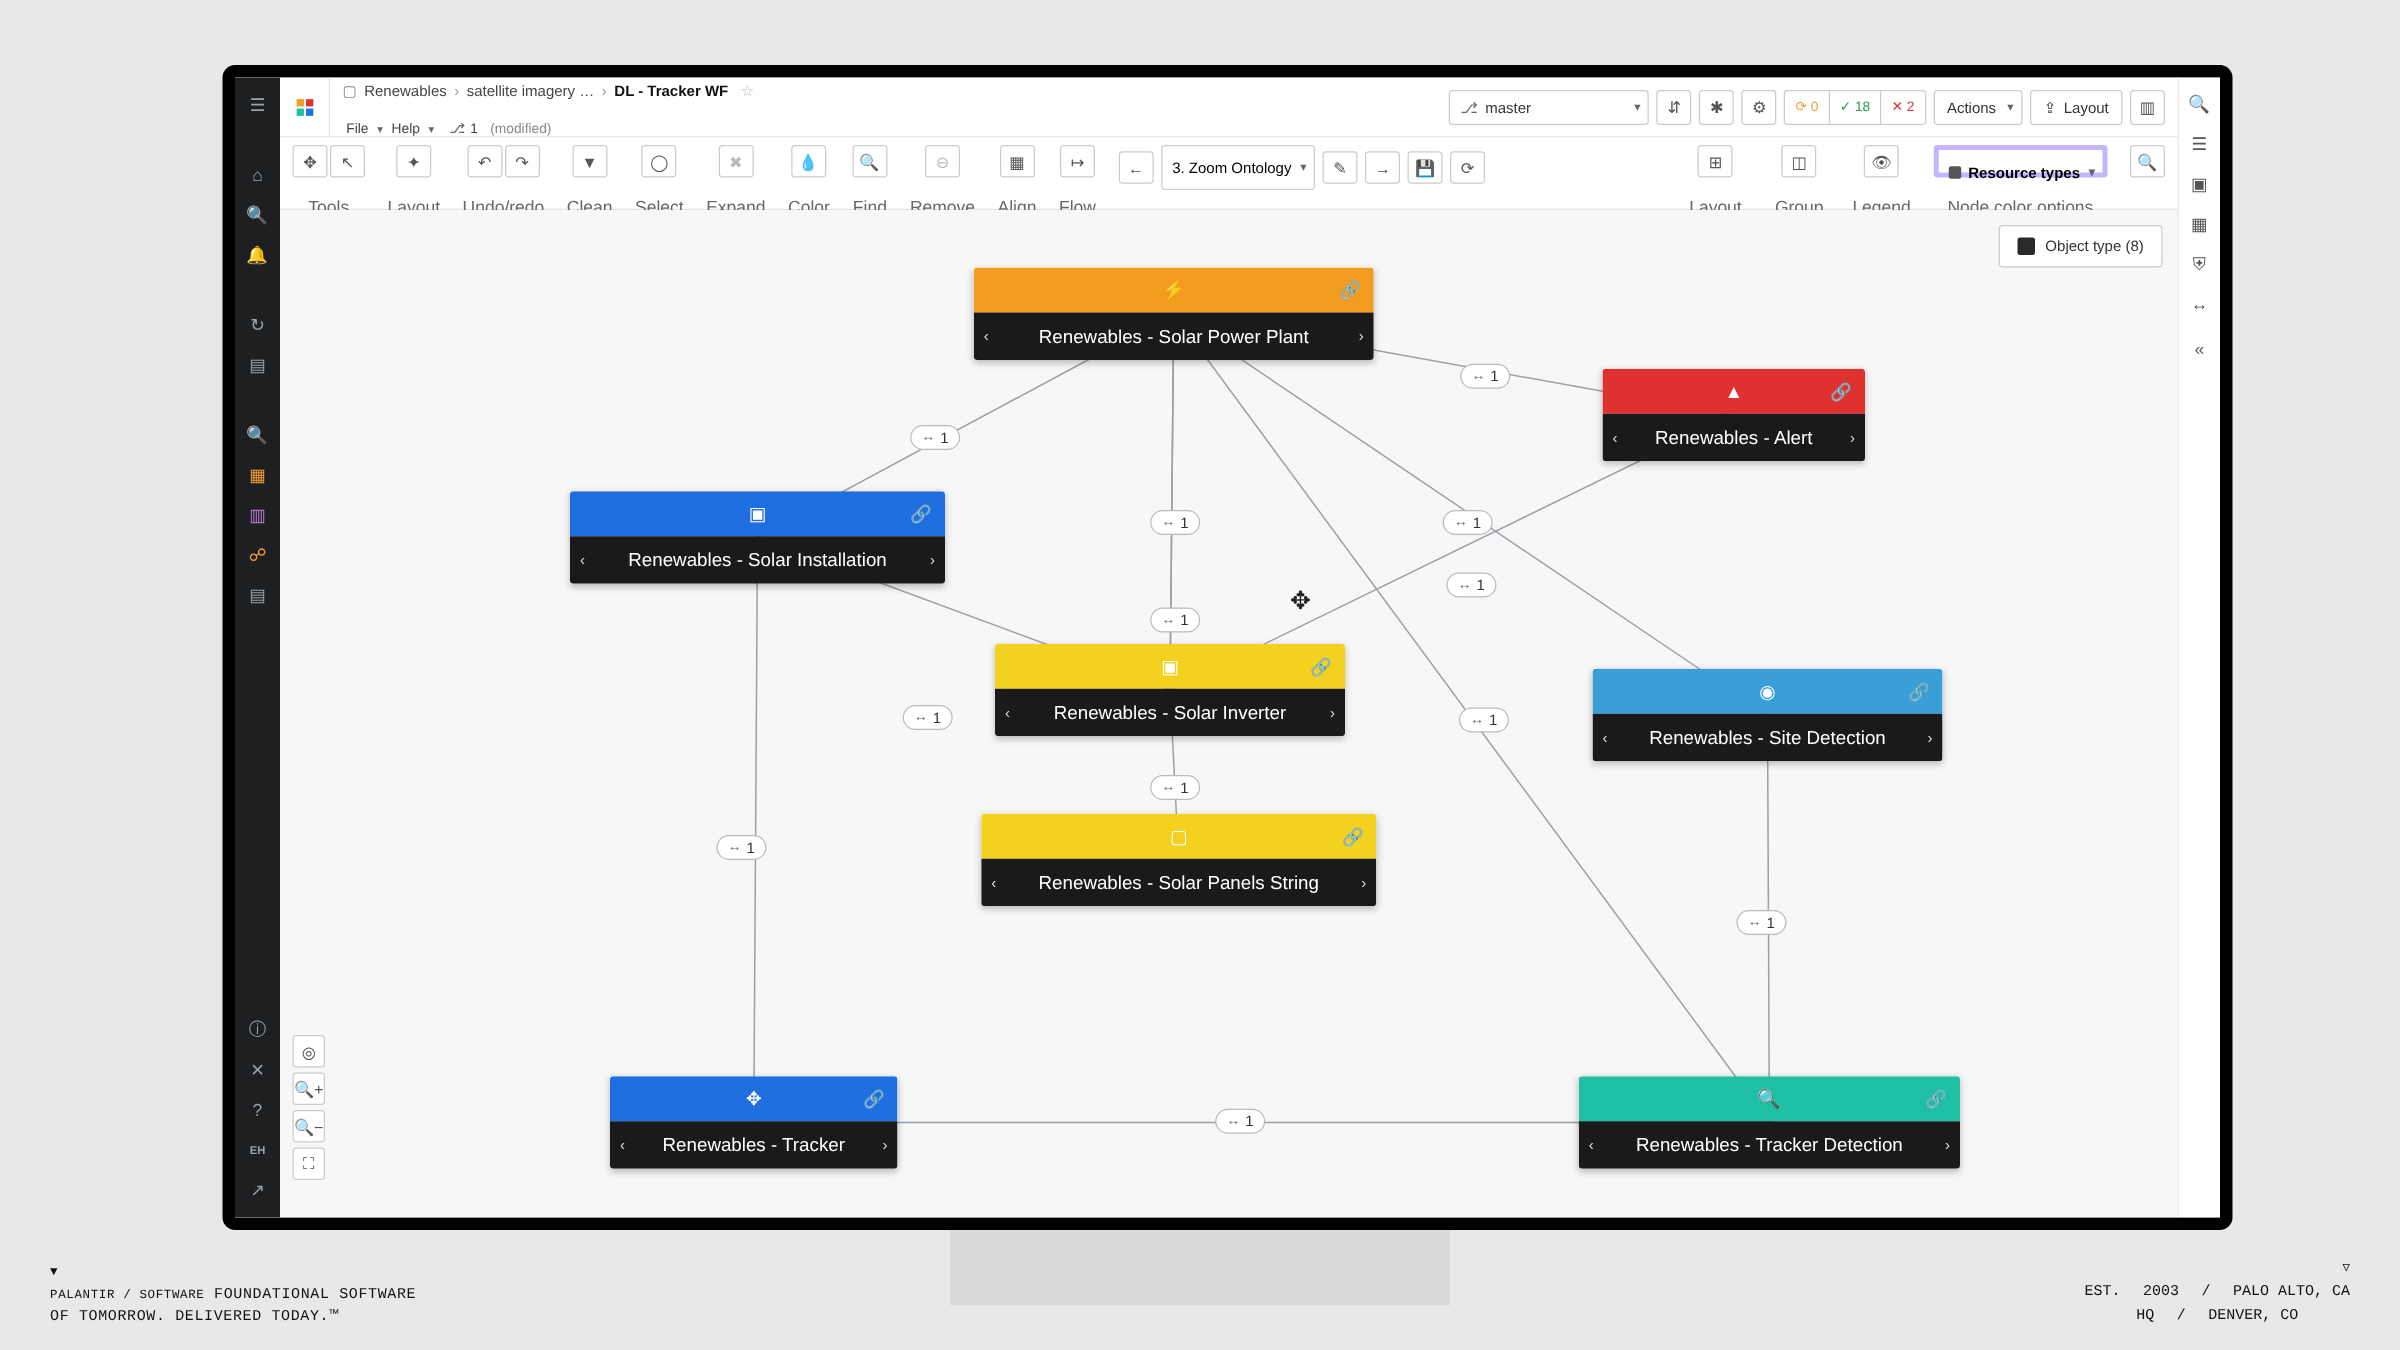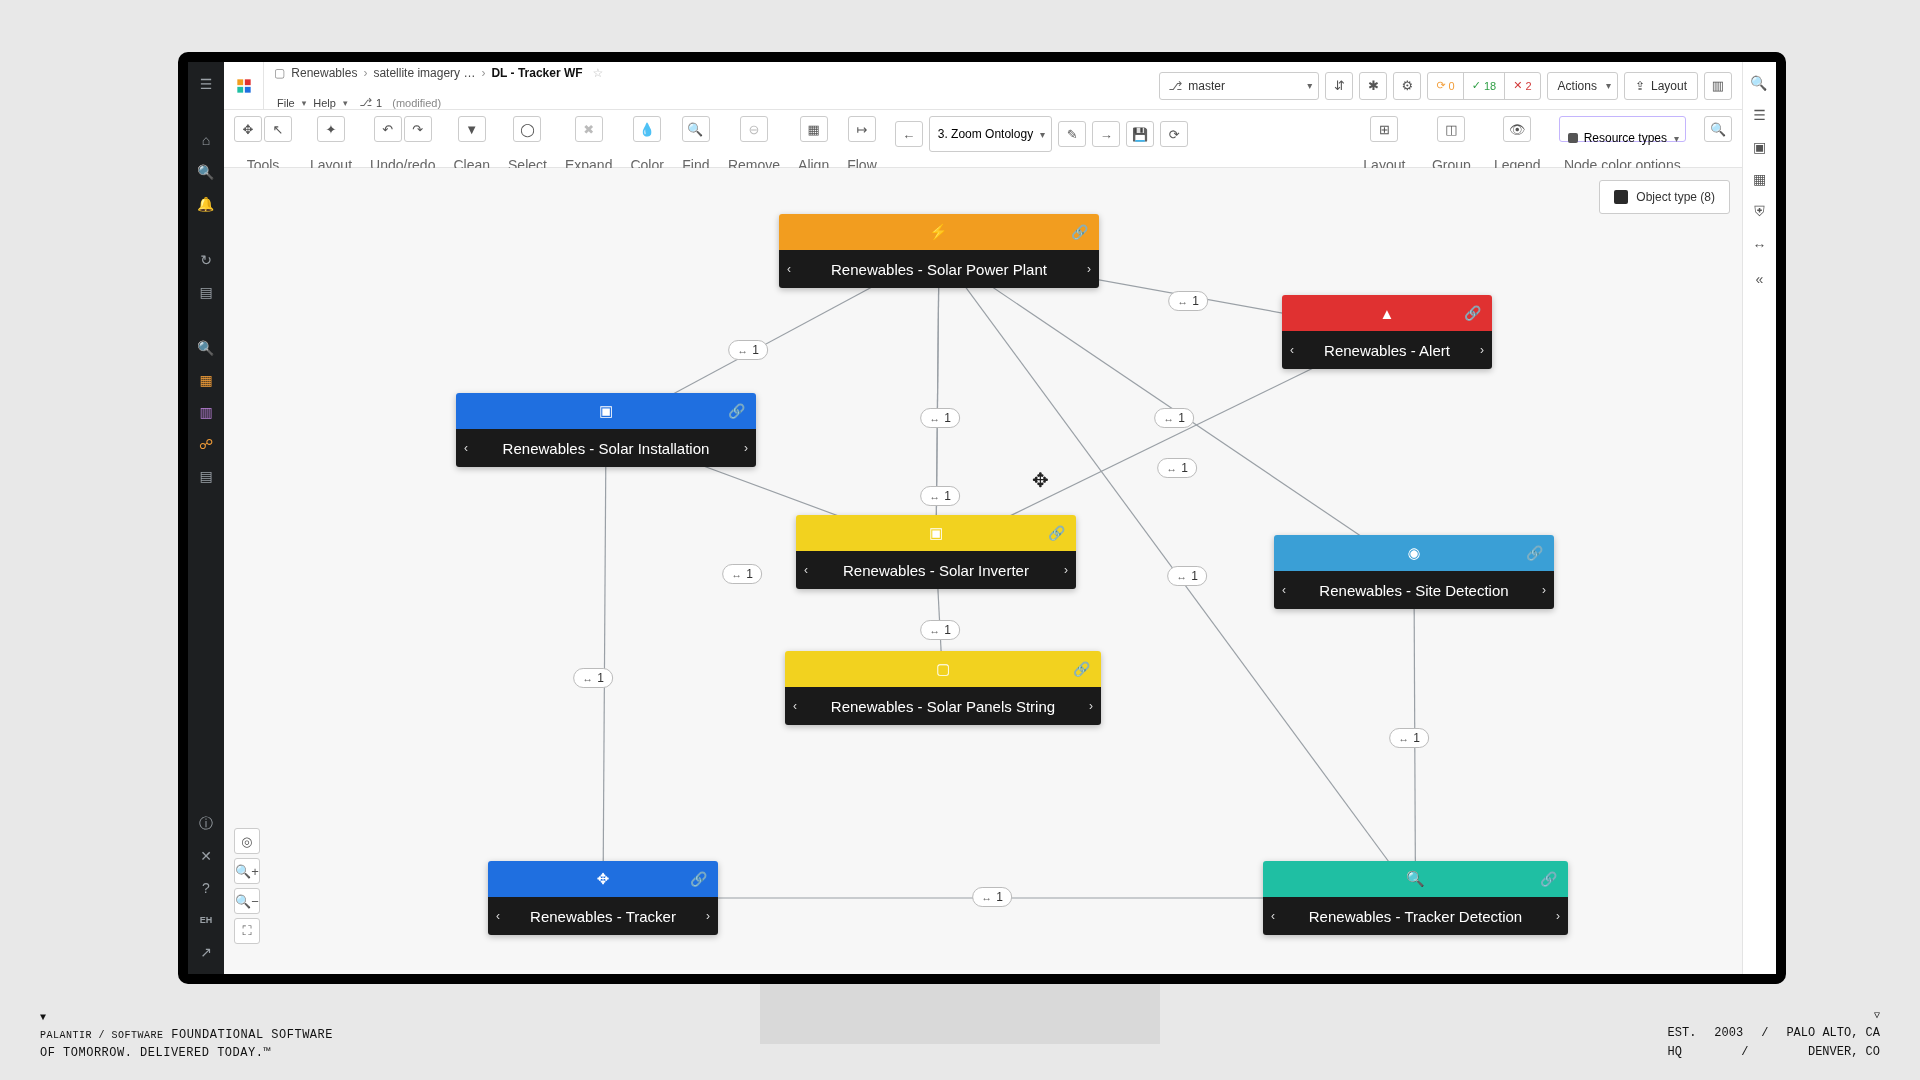--- a/index.html
+++ b/index.html
@@ -80,21 +80,21 @@
   .tbtn { width:28px; height:26px; border:1px solid #ccc; border-radius:3px; display:flex; align-items:center; justify-content:center; color:#555; cursor:pointer; font-size:13px; background:#fff;}
   .tbtn.disabled { color:#bbb; }
   .tlabel { font-size:14px; color:#666; margin-top:15px;}
 
   .pres-frames { display:flex; flex-direction:column; align-items:center; }
   .pres-frames .row { display:flex; align-items:center; gap:6px;}
   .zoom-sel { height:36px; border:1px solid #ccc; border-radius:3px; padding:0 18px 0 8px; font-size:12px; display:flex; align-items:center; position:relative; cursor:pointer; background:#fff;}
   .zoom-sel::after{content:"▾"; position:absolute; right:6px; font-size:10px; color:#666;}
 
   .toolbar .right { margin-left:auto; display:flex; gap:18px; align-items:flex-start;}
-  .node-color-sel { height:26px; border:1px solid #c4b5fd; border-radius:3px; padding:18px 18px 0 8px; font-size:12px; display:flex; align-items:center; gap:6px; position:relative; background:#fff; cursor:pointer;}
+  .node-color-sel { height:26px; border:4px solid #c4b5fd; border-radius:3px; padding:18px 18px 0 8px; font-size:12px; display:flex; align-items:center; gap:6px; position:relative; background:#fff; cursor:pointer;font-weight:bold;}
   .node-color-sel .dot{width:10px;height:10px;background:#555;border-radius:2px;}
   .node-color-sel::after{content:"▾"; position:absolute; right:6px; font-size:10px; color:#666;}
 
   
   .canvas {
     position:absolute; left:36px; right:34px; top:106px; bottom:0; background:#f7f7f7;
   }
   .canvas svg.edges { position:absolute; left:0; top:0; width:100%; height:100%; pointer-events:none; }
 
   
@@ -120,21 +120,21 @@
 
   .move-cursor { position:absolute; color:#222; pointer-events:none; font-size:20px;}
 
   
   .stand { position:absolute; left:50%; top:984px; transform:translateX(-50%); width:400px; height:60px; background:#d9d9d9; }
 
   
   .footer-left { position:absolute; left:40px; bottom:18px; font-family: "Courier New", monospace; font-size:12px; color:#111; letter-spacing:.5px; line-height:1.5;}
   .footer-left .t{font-size:10px;}
   .footer-right { position:absolute; right:40px; bottom:18px; font-family:"Courier New",monospace; font-size:12px; color:#111; text-align:right; line-height:1.6;}
-  .footer-right .row{display:flex; gap:18px; justify-content:space-between;}
+  .footer-right .row{display:flex; gap:18px; justify-content:center;}
   .footer-right .t{font-size:10px;}
 </style>
 </head>
 <body>
 
 <div class="monitor">
   <div class="screen">
 
     <div class="leftbar">
       <div class="icon">☰</div>

